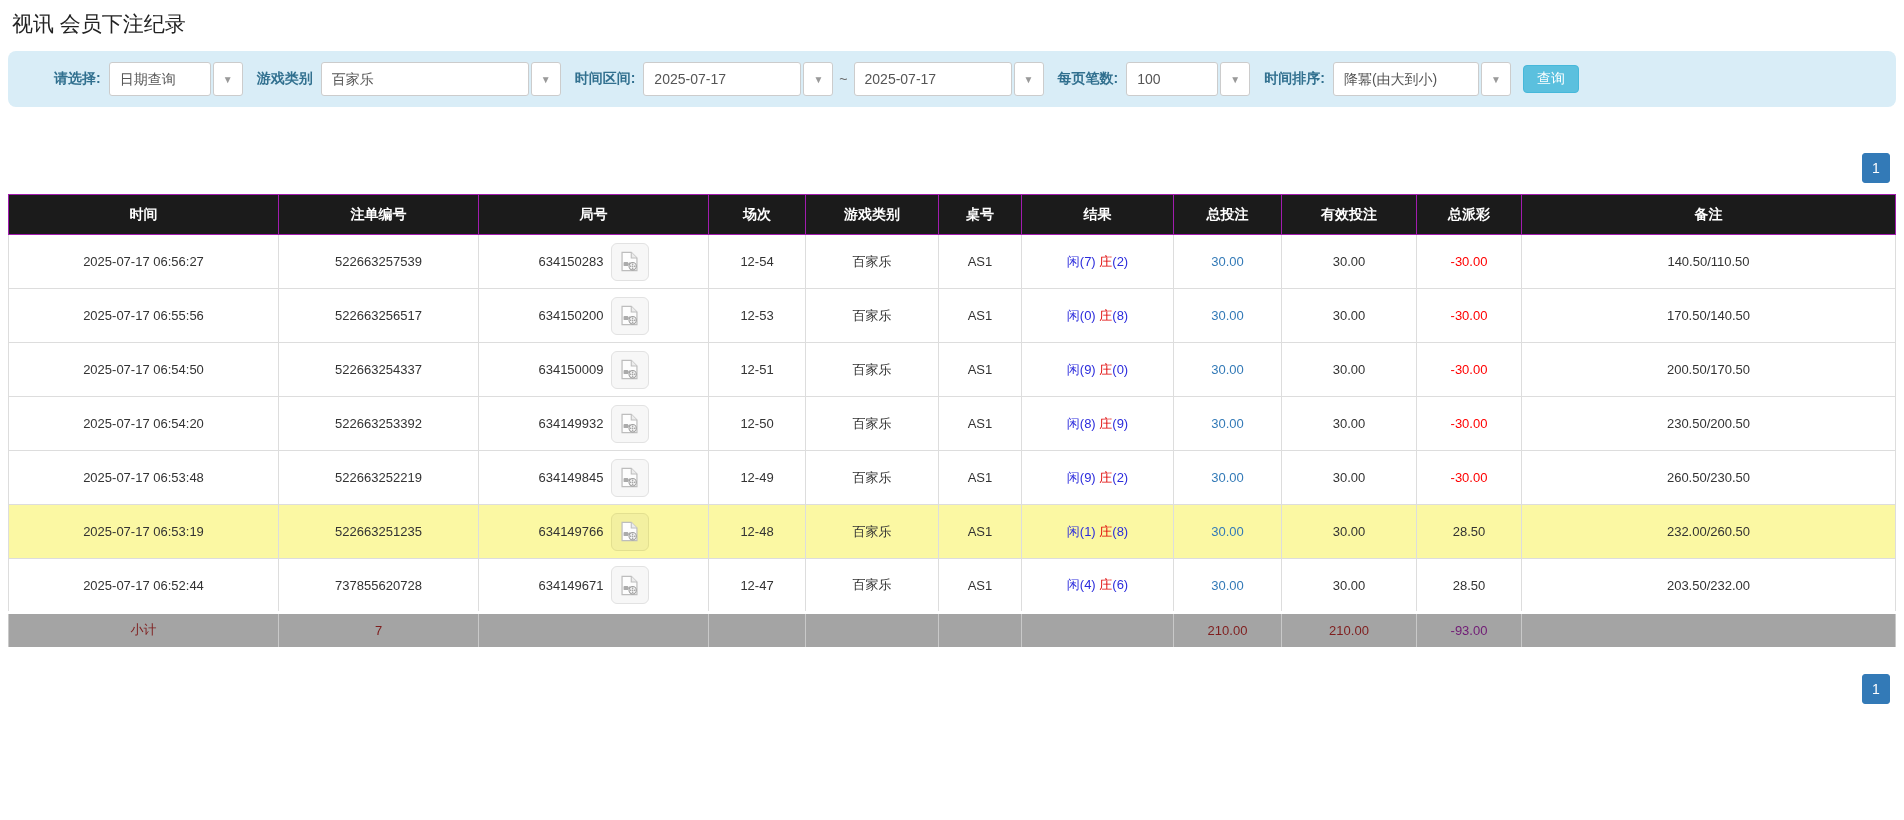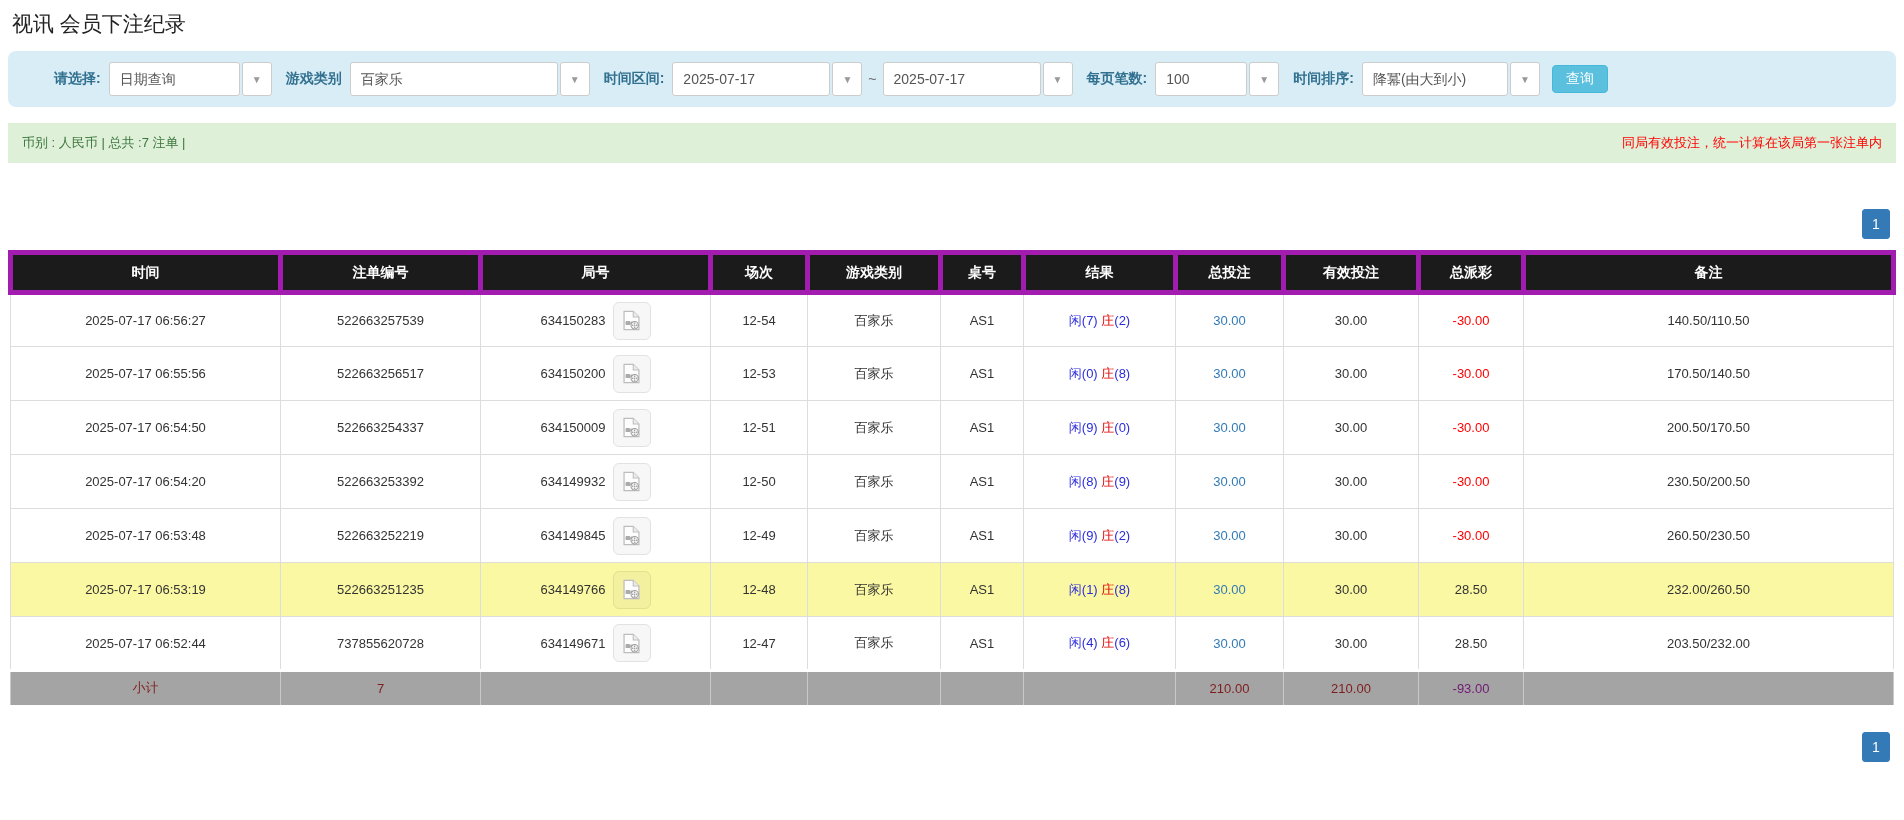--- a/index.html
+++ b/index.html
@@ -38,21 +38,21 @@
   .pagi-row{display:flex;justify-content:flex-end;margin-right:6px;}
   .pagi-top{margin-top:46px;margin-bottom:11px;}
   .pagi-bottom{margin-top:27px;}
   .page-btn{min-width:28px;height:30px;background:var(--accent);border:1px solid var(--accent);
     color:#fff;border-radius:3px;font-size:14px;display:flex;align-items:center;justify-content:center;
     cursor:pointer;padding:0 8px;}
 
   
   table{width:100%;border-collapse:collapse;table-layout:fixed;font-size:13px;}
   thead th{background:var(--head-bg);color:#fff;font-weight:700;height:40px;
-    border:5px solid #a21caf;font-size:14px;}
+    border:1px solid #a21caf;font-size:14px;}
   tbody td{height:54px;border:1px solid #ddd;text-align:center;background:#fff;}
   tbody tr.hl td{background:var(--hl);margin-left:16px;}
   .round-cell{display:flex;align-items:center;justify-content:center;gap:7px;}
   .video-btn{width:38px;height:38px;border:1px solid #e2e2e2;border-radius:6px;background:#f7f7f7;
     display:inline-flex;align-items:center;justify-content:center;padding:0;cursor:pointer;}
   tr.hl .video-btn{background:#f3f0a0;border-color:#e3e090;}
   .bet-link{color:var(--accent);cursor:pointer;text-decoration:none;}
   .neg{color:var(--neg);}
   .res-blue{color:var(--player);}
   .res-red{color:var(--banker);}
@@ -63,21 +63,21 @@
 </head>
 <body>
 
 <div class="wrap">
 
   <div class="page-title">视讯 会员下注纪录</div>
 
   <div class="filter-panel">
     <div class="fgroup">
       <span class="flabel" style="margin-left:0">请选择:</span>
-      <div class="combo" style="width:163px">
+      <div class="combo" style="width:134px">
         <div class="combo-text">日期查询</div>
         <div class="combo-caret">▼</div>
       </div>
     </div>
 
     <div class="fgroup">
       <span class="flabel">游戏类别</span>
       <div class="combo" style="width:240px">
         <div class="combo-text">百家乐</div>
         <div class="combo-caret">▼</div>
@@ -109,24 +109,20 @@
       <span class="flabel">时间排序:</span>
       <div class="combo" style="width:178px">
         <div class="combo-text">降冪(由大到小)</div>
         <div class="combo-caret">▼</div>
       </div>
     </div>
 
     <button class="btn-search">查询</button>
   </div>
 
-  <div class="info-bar">
-    <span class="info-left">币别 : 人民币 | 总共 :7 注单 |</span>
-    <span class="info-right">同局有效投注，统一计算在该局第一张注单内</span>
-  </div>
 
   <div class="pagi-row pagi-top">
     <div class="page-btn">1</div>
   </div>
 
   <table>
     <colgroup>
       <col style="width:270px">
         <col style="width:200px">
         <col style="width:230px">

